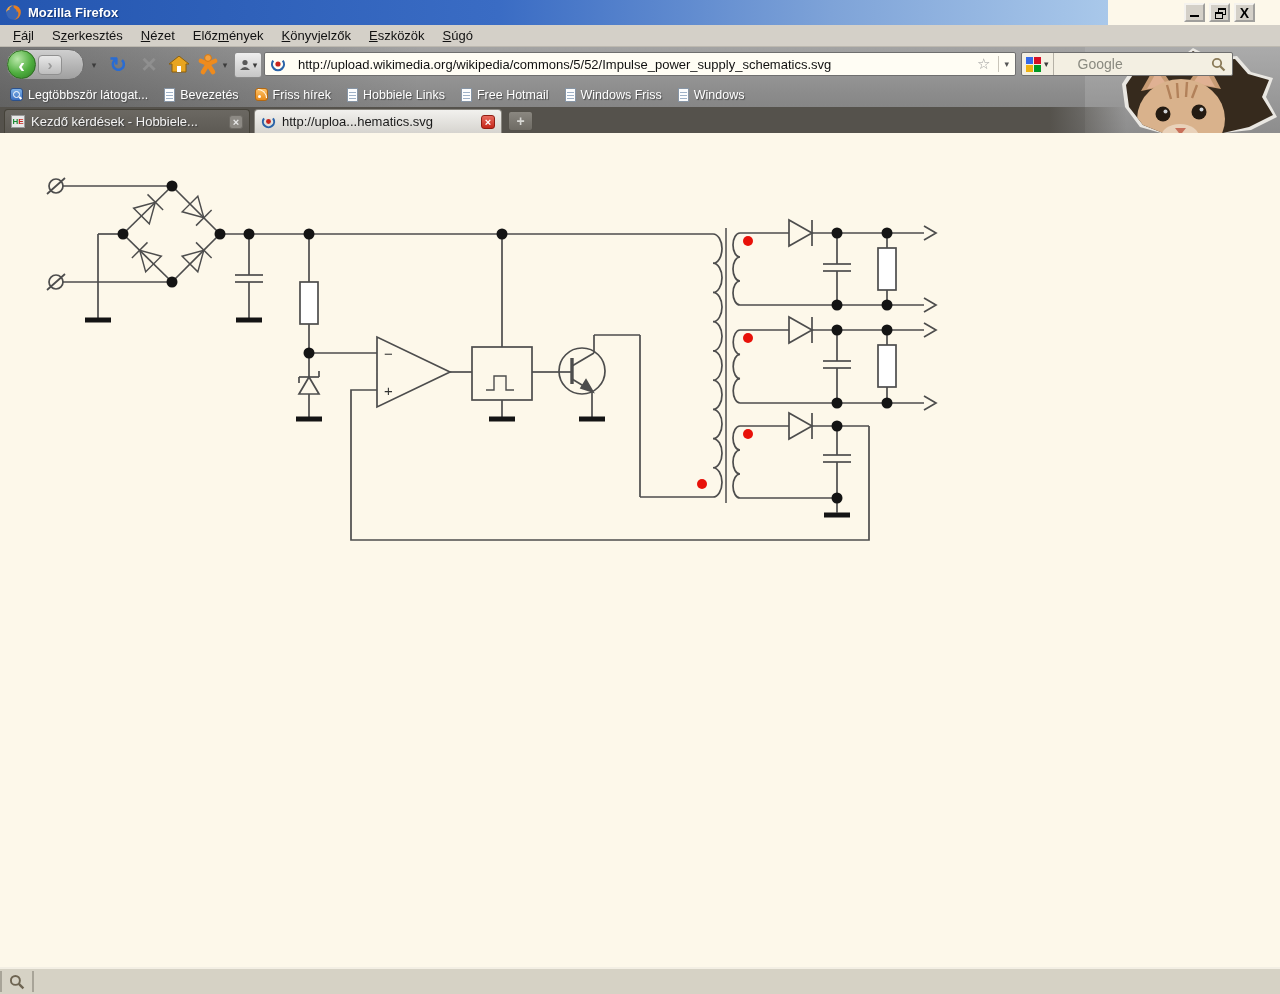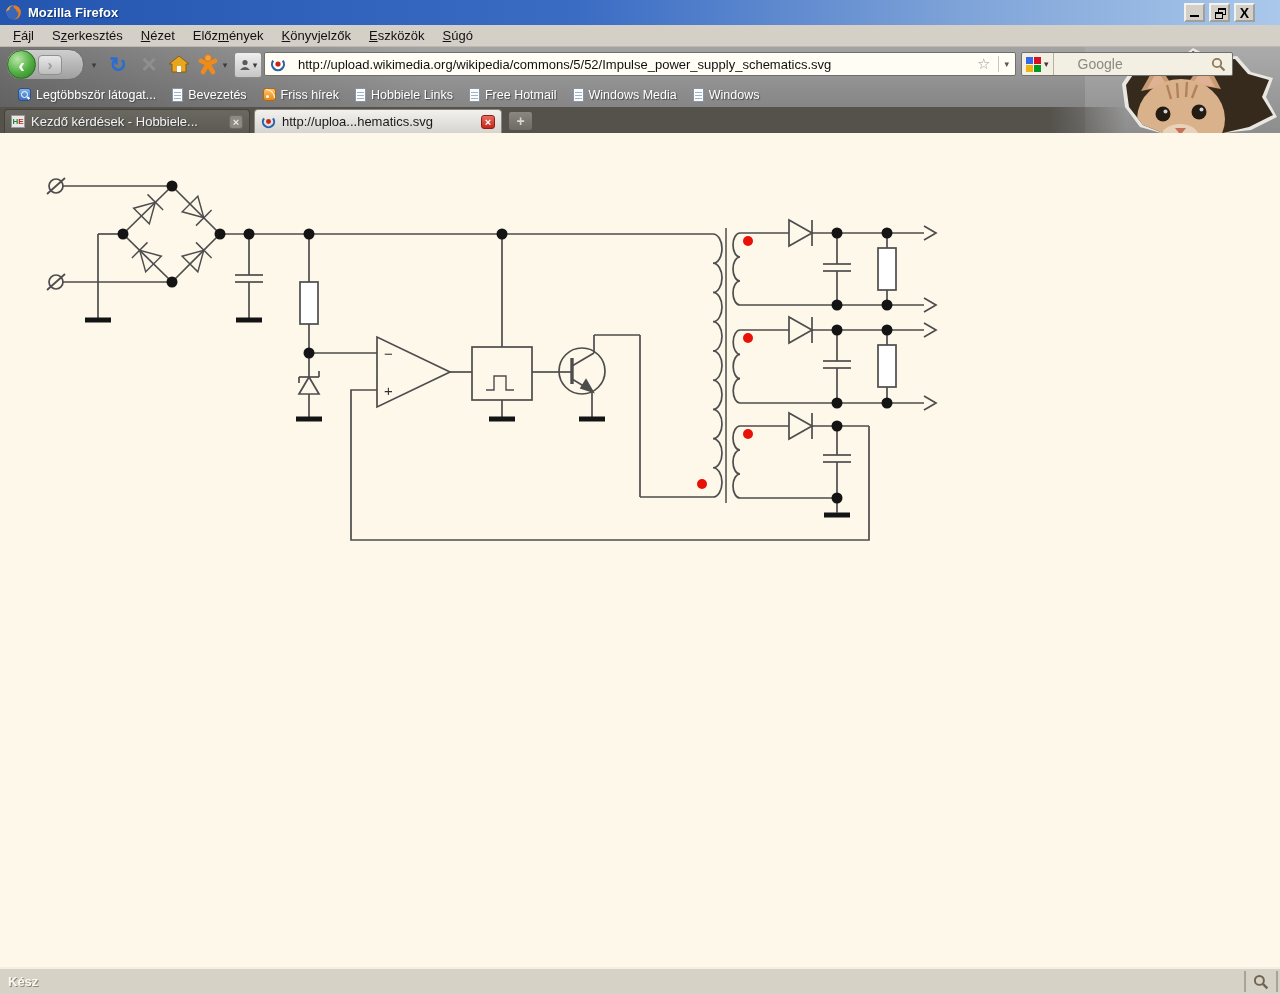--- a/index.html
+++ b/index.html
@@ -1,20 +1,20 @@
 <!DOCTYPE html>
 <html><head>
 <meta charset="utf-8">
 <style>
   html,body{margin:0;padding:0;background:#777;}
   *{box-sizing:border-box;font-family:"Liberation Sans",sans-serif;}
   .window{position:relative;width:1280px;height:994px;overflow:hidden;background:#fdf8ea;}
 
   
-  .titlebar{position:absolute;left:0;top:0;width:1280px;height:25px;
+  .titlebar{position:absolute;left:0;top:0;width:1108px;height:25px;
     background:linear-gradient(to right,#2456b0 0%,#3a6cc4 45%,#7ea3d8 75%,#a9c8ea 100%);
     display:flex;align-items:center;}
   .titlebar .title{color:#fff;font-size:13px;font-weight:bold;text-shadow:1px 1px 1px #10306e;margin-left:6px;}
   .fficon{width:17px;height:17px;margin-left:5px;flex:0 0 auto;}
   .winbtns{position:absolute;top:3px;left:1184px;display:flex;gap:4px;}
   .wbtn{width:21px;height:19px;background:#d4d0c8;border:2px outset #f4f2ee;
     display:flex;align-items:center;justify-content:center;font-size:11px;font-weight:bold;color:#000;position:relative;}
   .wbtn .minglyph{position:absolute;left:4px;bottom:3px;width:9px;height:2px;background:#000;}
   .wbtn .resback{position:absolute;left:7px;top:3px;width:8px;height:7px;border:1px solid #000;border-top-width:2px;background:#d4d0c8;}
   .wbtn .resfront{position:absolute;left:4px;top:7px;width:8px;height:7px;border:1px solid #000;border-top-width:2px;background:#d4d0c8;}
@@ -52,21 +52,21 @@
   .urlbar .star{color:#9a9a9a;font-size:15px;margin-right:8px;}
   .urlbar .ucaret{color:#555;font-size:9px;margin-right:6px;border-left:1px solid #c9c5ba;padding-left:5px;height:16px;display:flex;align-items:center;}
   .searchbox{position:absolute;left:1021px;top:5px;width:212px;height:24px;background:#f3efe2;
     border:1px solid #6f6f6f;border-radius:2px;display:flex;align-items:center;}
   .searchbox .engine{display:flex;align-items:center;padding:0 4px;border-right:1px solid #b5b1a6;height:100%;}
   .searchbox .term{font-size:14px;color:#8a8a80;margin-left:24px;flex:1 1 auto;}
   .gicon{display:grid;grid-template-columns:7px 7px;grid-template-rows:7px 7px;gap:1px;}
   .gicon i{display:block;}
 
   
-  .bmbar{position:absolute;left:0;top:82px;width:1280px;height:25px;display:flex;align-items:center;padding-left:12px;gap:4px;}
+  .bmbar{position:absolute;left:0;top:82px;width:1280px;height:25px;display:flex;align-items:center;padding-left:4px;gap:4px;}
   .bm-item{display:flex;align-items:center;gap:5px;padding:2px 6px;}
   .bm-item span.lbl{color:#fff;font-size:12.5px;text-shadow:1px 1px 1px #4a4a4a;white-space:nowrap;}
   .pageicon{width:11px;height:14px;background:#fdfdfd;border:1px solid #8795a5;position:relative;}
   .pageicon:before{content:"";position:absolute;left:1px;top:3px;width:7px;height:1px;background:#9fb2c8;box-shadow:0 3px 0 #9fb2c8,0 6px 0 #9fb2c8;}
   .smartfolder{width:13px;height:13px;border-radius:3px;background:linear-gradient(#7fb2e8,#3a6fc0);border:1px solid #2c518c;position:relative;}
   .smartfolder:before{content:"";position:absolute;left:2px;top:2px;width:5px;height:5px;border:1.5px solid #fff;border-radius:50%;}
   .smartfolder:after{content:"";position:absolute;left:8px;top:8px;width:3px;height:1.5px;background:#fff;transform:rotate(45deg);}
   .rssicon{width:13px;height:13px;border-radius:3px;background:linear-gradient(#ffc266,#e88b1a);border:1px solid #b36812;position:relative;}
   .rssicon:before{content:"";position:absolute;left:2px;bottom:2px;width:3px;height:3px;border-radius:50%;background:#fff;}
   .rssicon:after{content:"";position:absolute;left:2px;bottom:2px;width:8px;height:8px;border:1.5px solid #fff;border-left:none;border-bottom:none;border-radius:0 9px 0 0;}
@@ -258,21 +258,21 @@
     <div class="bm-item">
         <span class="pageicon"></span>
         <span class="lbl">Hobbiele Links</span>
       </div>
     <div class="bm-item">
         <span class="pageicon"></span>
         <span class="lbl">Free Hotmail</span>
       </div>
     <div class="bm-item">
         <span class="pageicon"></span>
-        <span class="lbl">Windows Media</span>
+        <span class="lbl">Windows Friss</span>
       </div>
     <div class="bm-item">
         <span class="pageicon"></span>
         <span class="lbl">Windows</span>
       </div>
   </div>
 
   <div class="tabbar">
     <div class="tab inactive">
       <span class="hefav">
@@ -475,21 +475,20 @@
           <circle cx="887" cy="197" r="5.5"></circle>
         <circle cx="837" cy="270" r="5.5"></circle>
           <circle cx="887" cy="270" r="5.5"></circle>
         <circle cx="837" cy="293" r="5.5"></circle>
           <circle cx="837" cy="365" r="5.5"></circle>
       </g>
     </svg>
   </div>
 
   <div class="statusbar">
-    <span class="stext">Kész</span>
     <div class="statuszoom">
       <svg width="16" height="16" viewBox="0 0 15 15">
         <circle cx="6" cy="6" r="4.2" fill="none" stroke="#6e6452" stroke-width="1.8"></circle>
         <line x1="9.2" y1="9.2" x2="13.5" y2="13.5" stroke="#6e6452" stroke-width="2.2"></line>
       </svg>
     </div>
   </div>
 
 </div>
 

